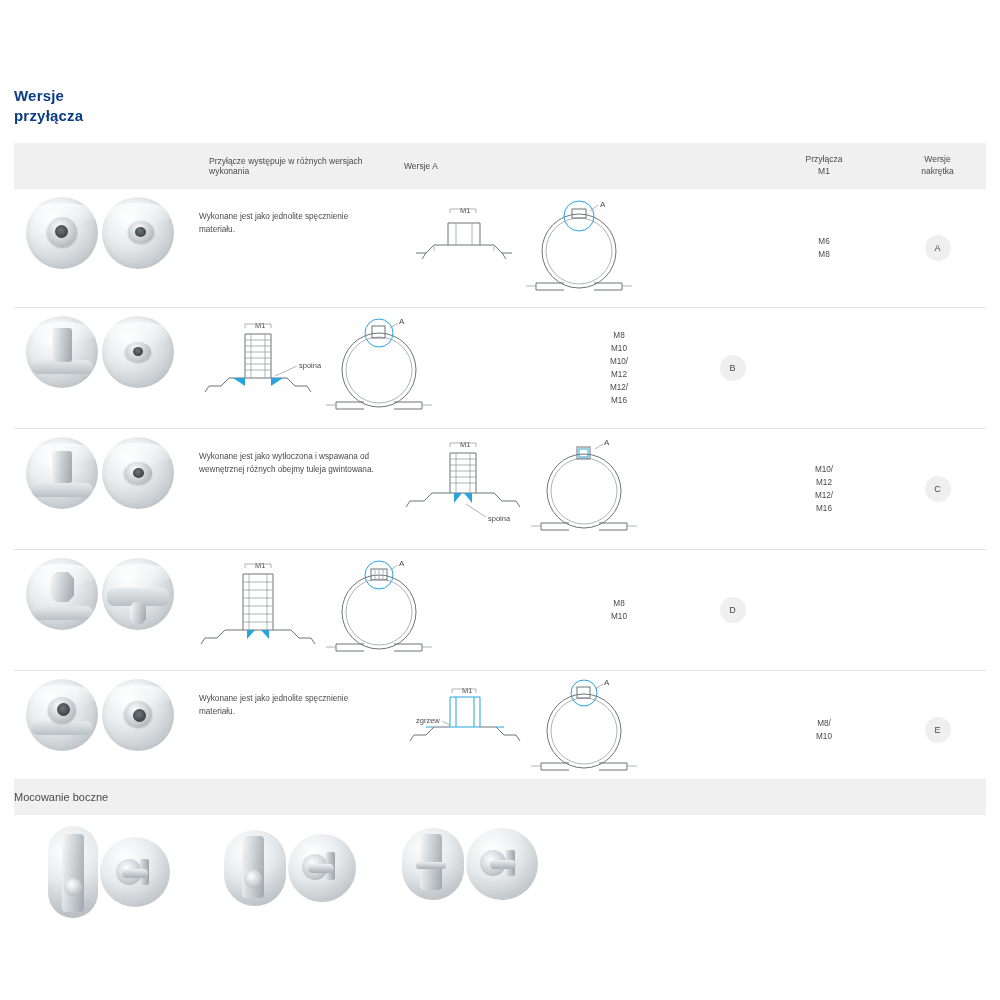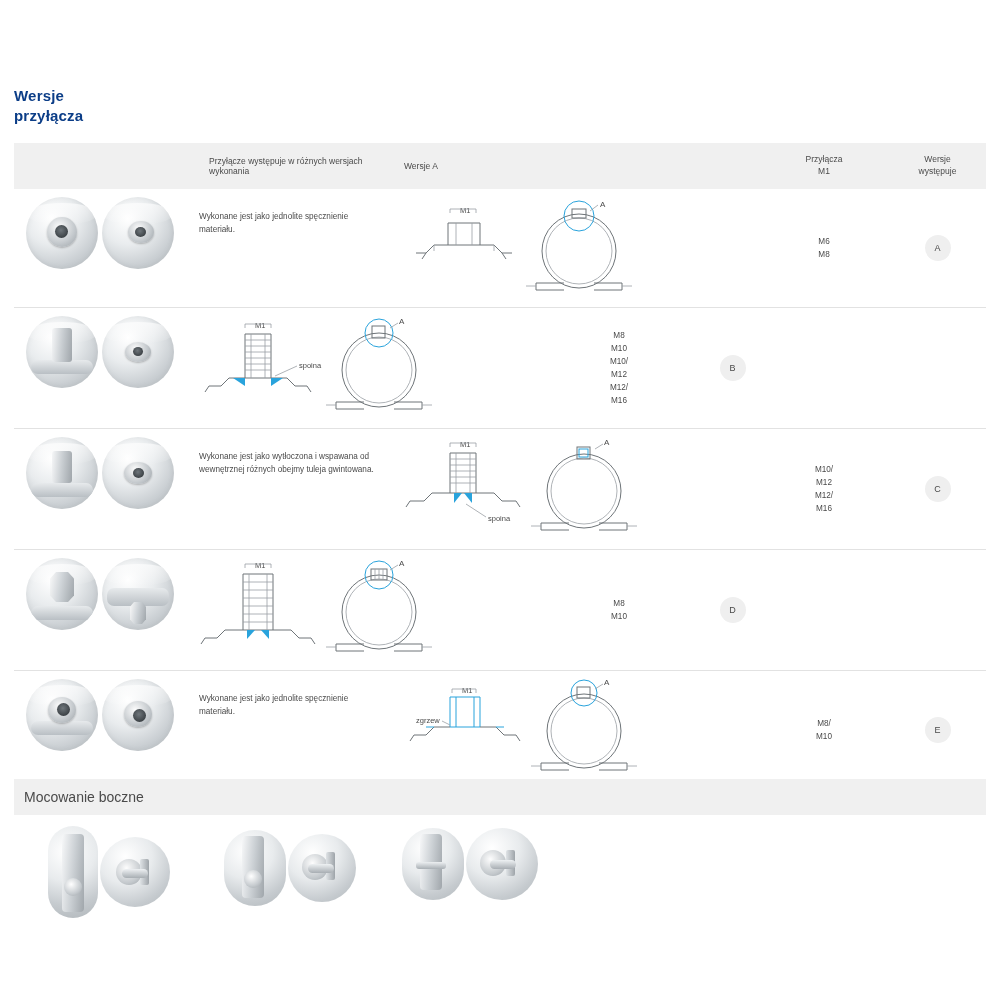--- a/index.html
+++ b/index.html
@@ -110,21 +110,21 @@
   .acc{fill:none;stroke:#29a3dc;stroke-width:1;}
   .accf{fill:#29a3dc;}
   .lbl{font-family:"Liberation Sans",sans-serif;font-size:7.5px;fill:#4a4a4a;}
   .lbl-a{font-family:"Liberation Sans",sans-serif;font-size:8px;fill:#4a4a4a;}
 
   
   .botbar{
     position:absolute;left:14px;top:779px;width:972px;height:36px;
     background:#f0f0f0;display:flex;align-items:center;
   }
-  .botbar span{font-size:14px;color:#4a4a4a;padding-left:10px;}
+  .botbar span{font-size:11px;color:#4a4a4a;}
   .botphotos{position:absolute;left:14px;top:822px;width:972px;height:110px;}
   .grp{position:absolute;display:flex;align-items:center;gap:2px;}
   .bph{
     width:64px;height:64px;border-radius:50%;
     background:radial-gradient(circle at 36% 28%, #ffffff 0%, #e8ebed 40%, #c6cbcf 72%, #b0b6ba 100%);
     position:relative;overflow:hidden;
   }
   .bph.tall{width:50px;height:92px;border-radius:25px;}
   .bph i{position:absolute;display:block;}
   .clampbody{
@@ -162,21 +162,21 @@
       <div class="cell c-mid">Wersje A</div>
       <div class="cell c-m1">
         <div style="text-align:center;width:100%;">
           <div>Przyłącza</div>
           <div>M1</div>
         </div>
       </div>
       <div class="cell c-ver">
         <div style="text-align:center;width:100%;">
           <div>Wersje</div>
-          <div>występuje</div>
+          <div>nakrętka</div>
         </div>
       </div>
     </div>
 
     <div class="row datarow" style="min-height:118px;">
       <div class="cell c-img">
         <div class="photos">
           <div class="ph">
             <i class="sheen"></i>
             <i class="boss"></i>

